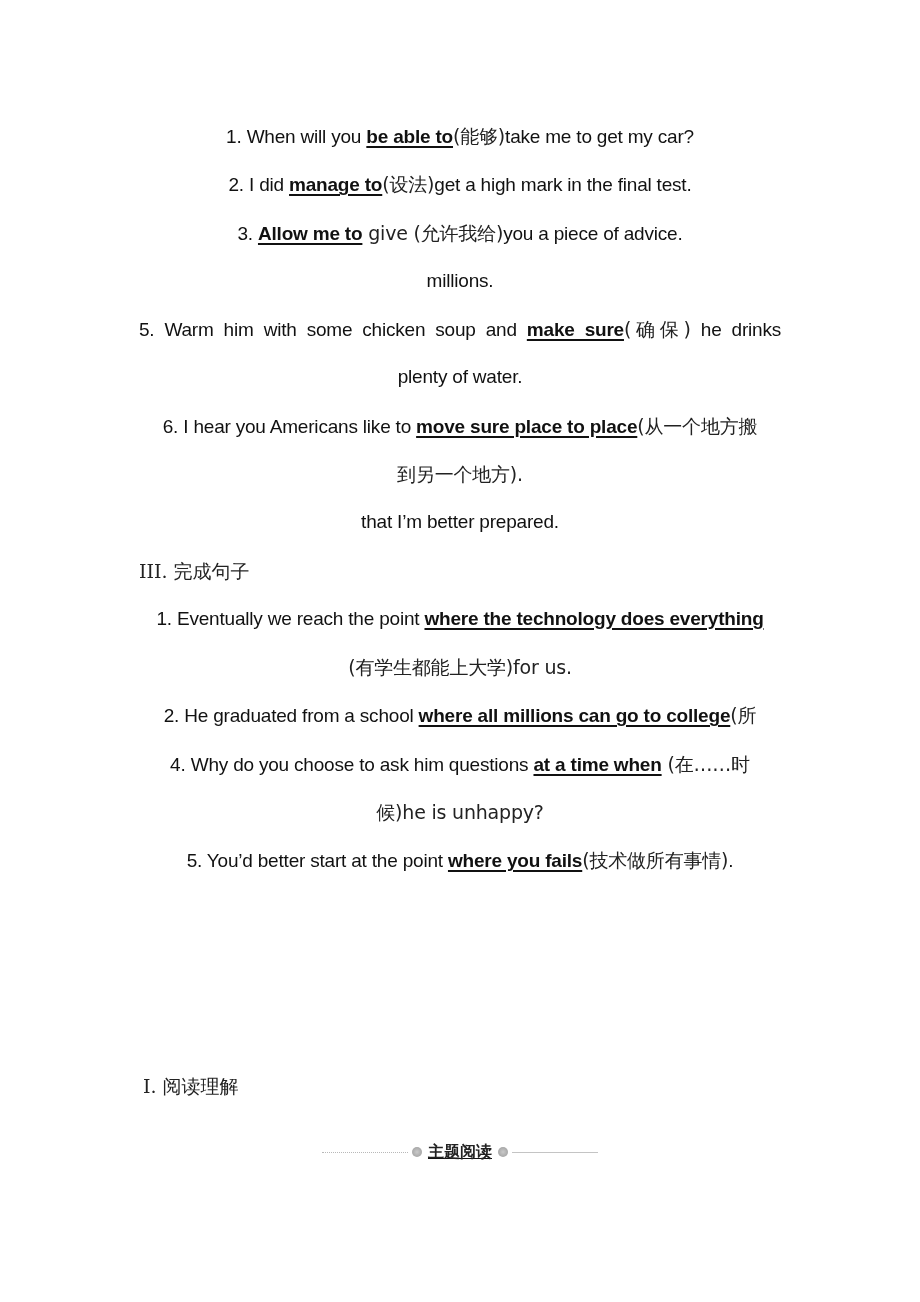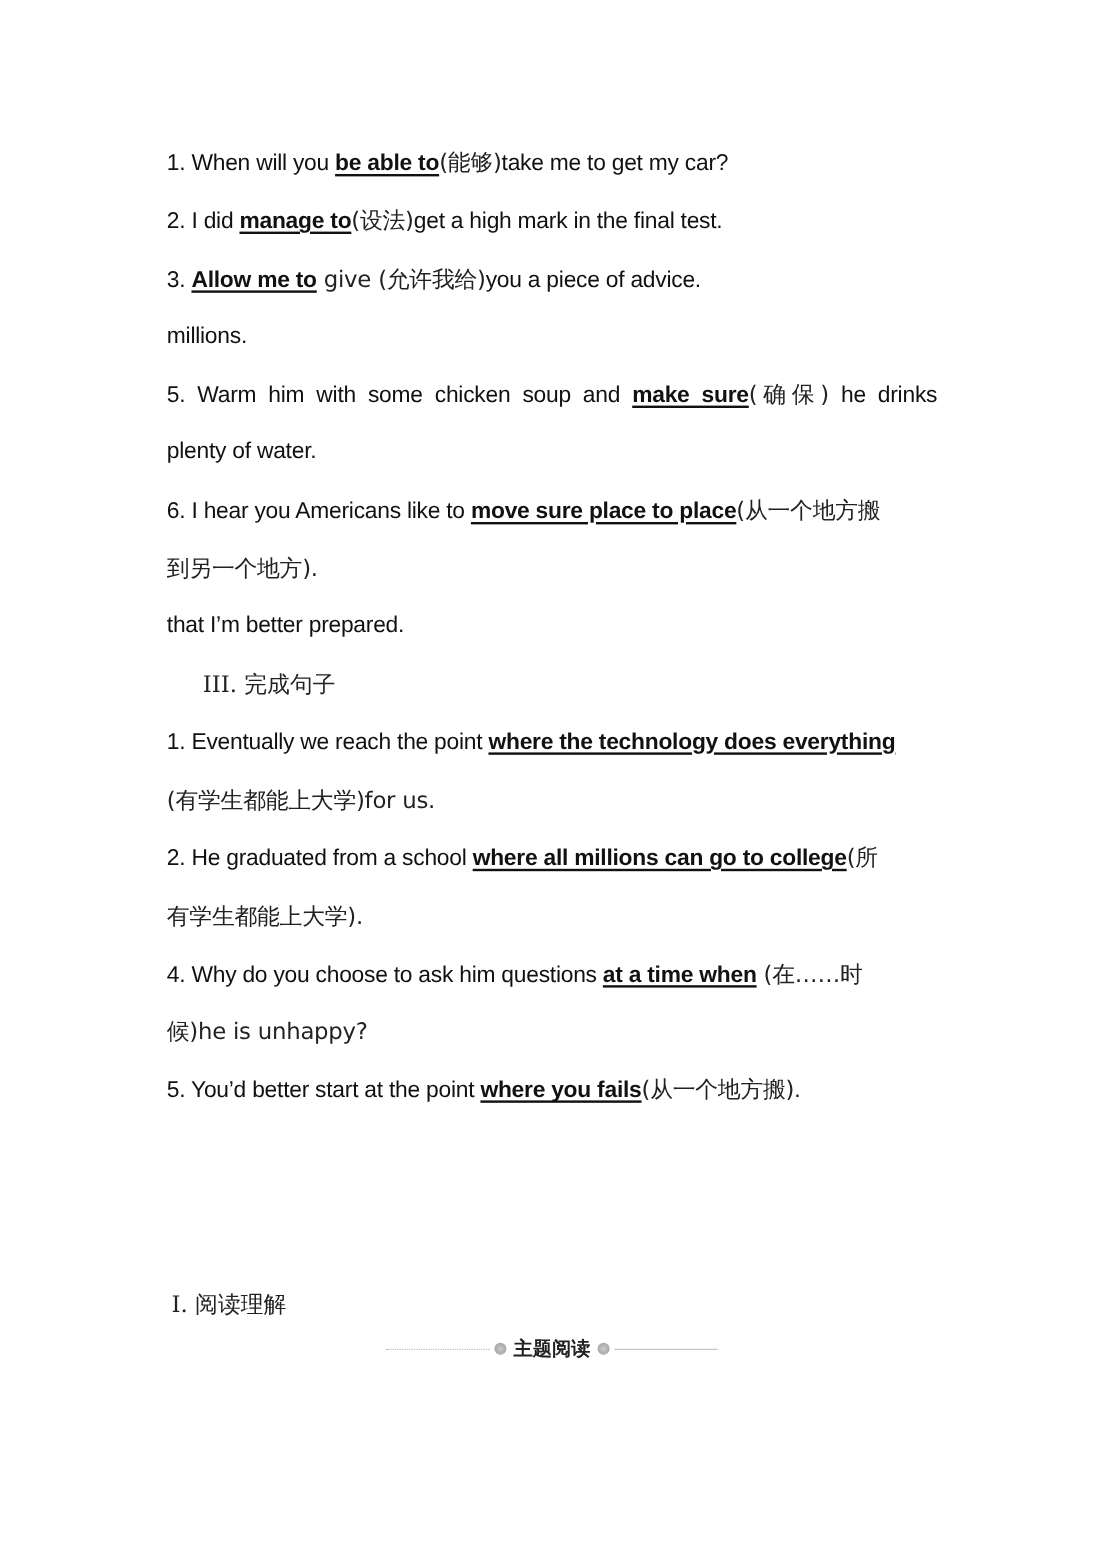--- a/index.html
+++ b/index.html
@@ -8,28 +8,29 @@
     font-family: "Liberation Sans", "DejaVu Sans", sans-serif;
     color: #111111;
   }
   .page { position: absolute; left: 139px; top: 112px; width: 642px; }
   .line {
     font-size: 19px;
     height: 48.3px;
     line-height: 48.3px;
     white-space: nowrap;
     letter-spacing: -0.2px;
+    text-align: center;
   }
   .line.justify { text-align: justify; text-align-last: justify; }
   .ans { font-weight: bold; text-decoration: underline; text-decoration-thickness: 1.5px; text-underline-offset: 3px; }
   .zh { font-family: "DejaVu Sans", sans-serif; font-weight: normal; color: #222; }
-  .heading { font-size: 19px; height: 48px; line-height: 48px; font-family: "DejaVu Serif", serif; color: #222; margin-left: 30px; }
+  .heading { font-size: 19px; height: 48px; line-height: 48px; font-family: "DejaVu Serif", serif; color: #222; }
   .divider {
-    position: absolute; left: 322px; top: 1112px; width: 276px; height: 24px;
-    display: flex; align-items: center; justify-content: center;
+    position: absolute; left: 322px; top: 1140px; width: 276px; height: 24px;
+    display: flex; align-items: center; justify-content: center; text-decoration: underline;
   }
   .divider .rule { flex: 1; height: 0; border-top: 1px dotted #b8b8b8; }
   .divider .rule.right { border-top: 1px solid #c4c4c4; }
   .divider .dot {
     width: 10px; height: 10px; border-radius: 50%;
     background: radial-gradient(circle, #c9c9c9 0%, #9a9a9a 100%);
     margin: 0 4px;
   }
   .divider .label { font-size: 16px; font-weight: bold; color: #222; padding: 0 2px; font-family: "DejaVu Sans", sans-serif; }
   .reading-heading {
@@ -82,32 +83,29 @@
     <span>Eventually we reach the point </span><span class="ans">where the technology does everything</span>
   </div>
   <div class="line">
     <span class="zh">(有学生都能上大学)for us.</span>
   </div>
   <div class="line">
     <span>2.</span>
     <span>He graduated from a school </span><span class="ans">where all millions can go to college</span><span class="zh">(所</span>
   </div>
   <div class="line">
-    <span class="zh">有学生都能上大学).</span>
-  </div>
-  <div class="line">
     <span>4.</span>
     <span>Why do you choose to ask him questions </span><span class="ans">at a time when</span><span class="zh"> (在……时</span>
   </div>
   <div class="line">
     <span class="zh">候)he is unhappy?</span>
   </div>
   <div class="line">
     <span>5.</span>
-    <span>You’d better start at the point </span><span class="ans">where you fails</span><span class="zh">(从一个地方搬)</span><span>.</span>
+    <span>You’d better start at the point </span><span class="ans">where you fails</span><span class="zh">(技术做所有事情)</span><span>.</span>
   </div>
 </div>
 
 <div class="divider">
   <div class="rule"></div>
   <div class="dot"></div>
   <span class="label">主题阅读</span>
   <div class="dot"></div>
   <div class="rule right"></div>
 </div>

